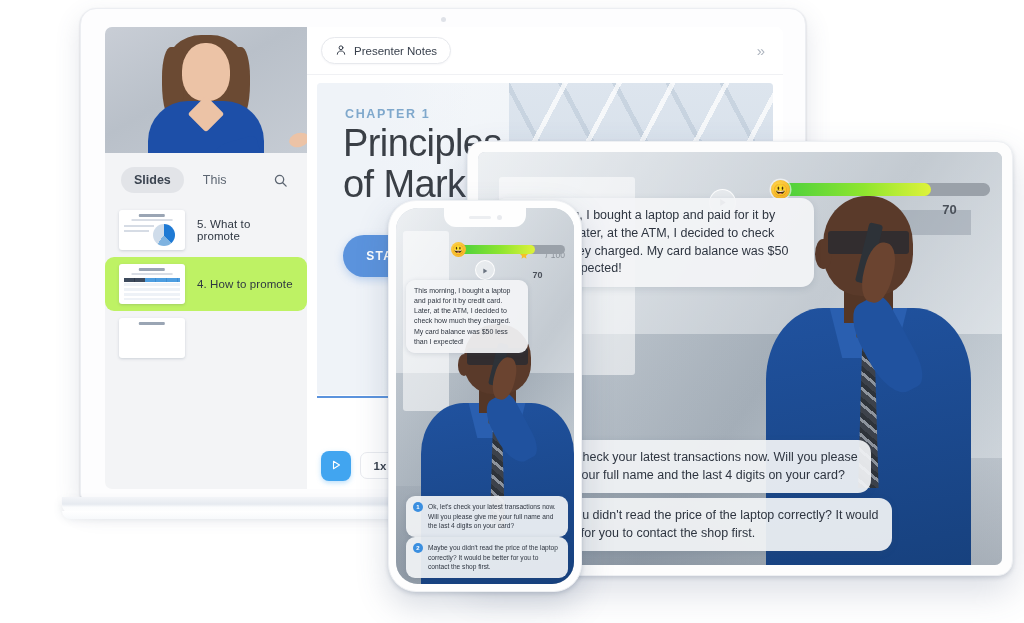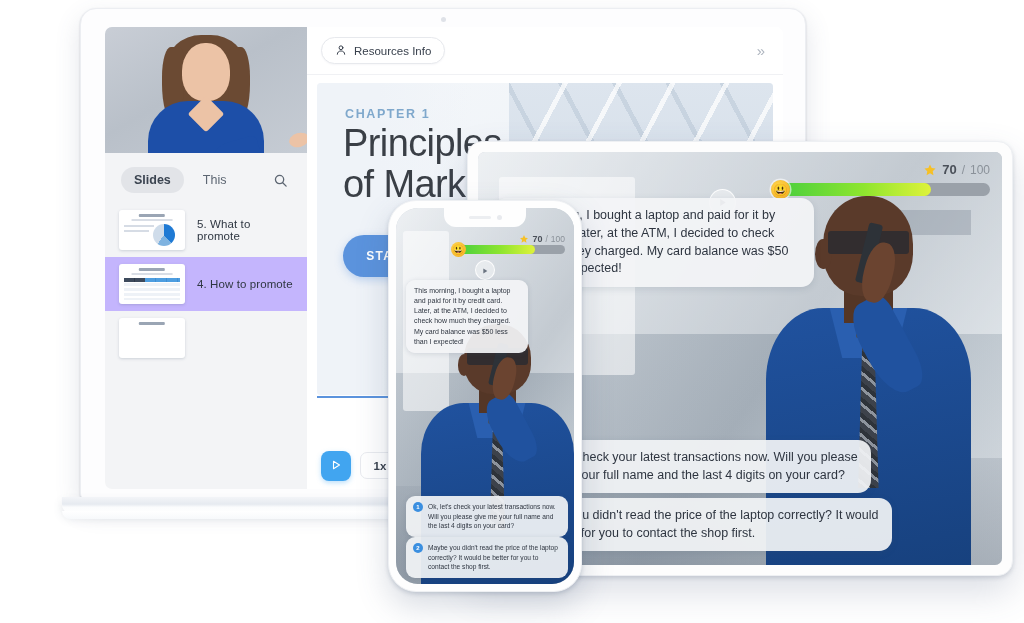--- a/index.html
+++ b/index.html
@@ -71,21 +71,21 @@
     font-size: 12.5px; font-weight: 700; color: #3b4450; padding: 6px 13px; border-radius: 14px;
   }
   .tab.active { background: #e2e4e8; }
   .tab.inactive { font-weight: 400; color: #5d6672; }
   .searchbtn { margin-left: auto; width: 22px; height: 22px; display:flex; align-items:center; justify-content:center; }
 
   .slidelist { flex: 1; overflow: hidden; padding-top: 2px; }
   .slide-item {
     display: flex; align-items: center; gap: 12px; padding: 7px 14px 7px 14px; position: relative;
   }
-  .slide-item.sel { background: #c4b5fd; }
+  .slide-item.sel { background: #bef264; border-radius: 9px; }
   .thumb {
     width: 66px; height: 40px; background: #fff; border-radius: 3px; flex: none;
     box-shadow: 0 1px 3px rgba(70,85,110,.22); overflow: hidden; position: relative;
   }
   .slide-label { font-size: 11.5px; color: #2f3742; letter-spacing:.1px; }
   .tt2 { position:absolute; left:5px; top:10px; width:46%; height:2px; background:#d6dce5; }
   .tt3 { position:absolute; left:5px; top:14px; width:38%; height:2px; background:#d6dce5; }
   .th-img { position:absolute; right:0; top:0; width:44%; height:100%; background:linear-gradient(160deg,#8fb6d6,#e0b9a0 70%,#f0cdb4); }
   .th-person { position:absolute; right:16%; bottom:3px; width:8px; height:19px; background:#1a4f86; border-radius:4px 4px 0 0; }
   .th-dots { position:absolute; left:6px; bottom:5px; width:34px; height:4px;
@@ -197,21 +197,21 @@
     clip-path: polygon(22% 0,78% 0,100% 100%,0 100%);
   }
   .p-tieknot { position:absolute; left:44%; top:35%; width:12%; height:6%; background:#4a505a; border-radius:2px; }
   .p-arm { position:absolute; left:48%; top:30%; width:22%; height:26%; background:#20529f; border-radius:40% 20% 30% 45%; transform:rotate(-28deg); }
   .p-hand { position:absolute; left:48%; top:16%; width:14%; height:16%; background:#6b4430; border-radius:45%; transform:rotate(14deg); }
   .p-phone { position:absolute; left:47%; top:11%; width:7%; height:16%; background:#2d3238; border-radius:3px; transform:rotate(14deg); }
 
   
   .score-row { position:absolute; right:12px; top:10px; display:flex; align-items:center; gap:5px; }
   .star { width:14px; height:14px; }
-  .score-num { font-size:13px; font-weight:700; color:#4a5059; }
+  .score-num { font-size:13px; font-weight:700; color:#4a5059;margin-top:40px; }
   .score-tot { font-size:12px; color:#8a9199; }
   .pbar-wrap { position:absolute; right:12px; top:31px; width:210px; height:13px; display:flex; align-items:center; }
   .pbar {
     flex:1; height:13px; border-radius:7px; background:#9aa1a9; overflow:hidden;
   }
   .pbar i { display:block; width:72%; height:100%; border-radius:7px; background:linear-gradient(90deg,#49cf3e,#8ee52f 55%,#dff23a); }
   .emoji { position:absolute; left:-9px; top:-3px; width:19px; height:19px; border-radius:50%;
     background:radial-gradient(circle at 38% 34%,#ffd84d,#f2a81f); box-shadow:0 0 0 1.5px rgba(255,255,255,.6);
     font-size:12px; display:flex; align-items:center; justify-content:center; }
 
@@ -361,21 +361,21 @@
 
         <div class="lp-right">
           <div class="topbar">
             <div class="chip">
               <span>
                 <svg width="12" height="12" viewBox="0 0 24 24" fill="none" stroke="#39414d" stroke-width="2" stroke-linecap="round">
                   <circle cx="12" cy="7.5" r="3.8"></circle>
                     <path d="M4.6 20.5c0-4.1 3.3-6.6 7.4-6.6s7.4 2.5 7.4 6.6"></path>
                 </svg>
               </span>
-              <span>Resources Info</span>
+              <span>Presenter Notes</span>
             </div>
             <div class="collapse">»</div>
           </div>
 
           <div class="slidearea">
             <div class="slidecard">
               <div class="bldg"></div>
               <div class="bldg-mask"></div>
               <div class="chapter">CHAPTER 1</div>
               <div class="slidetitle">

